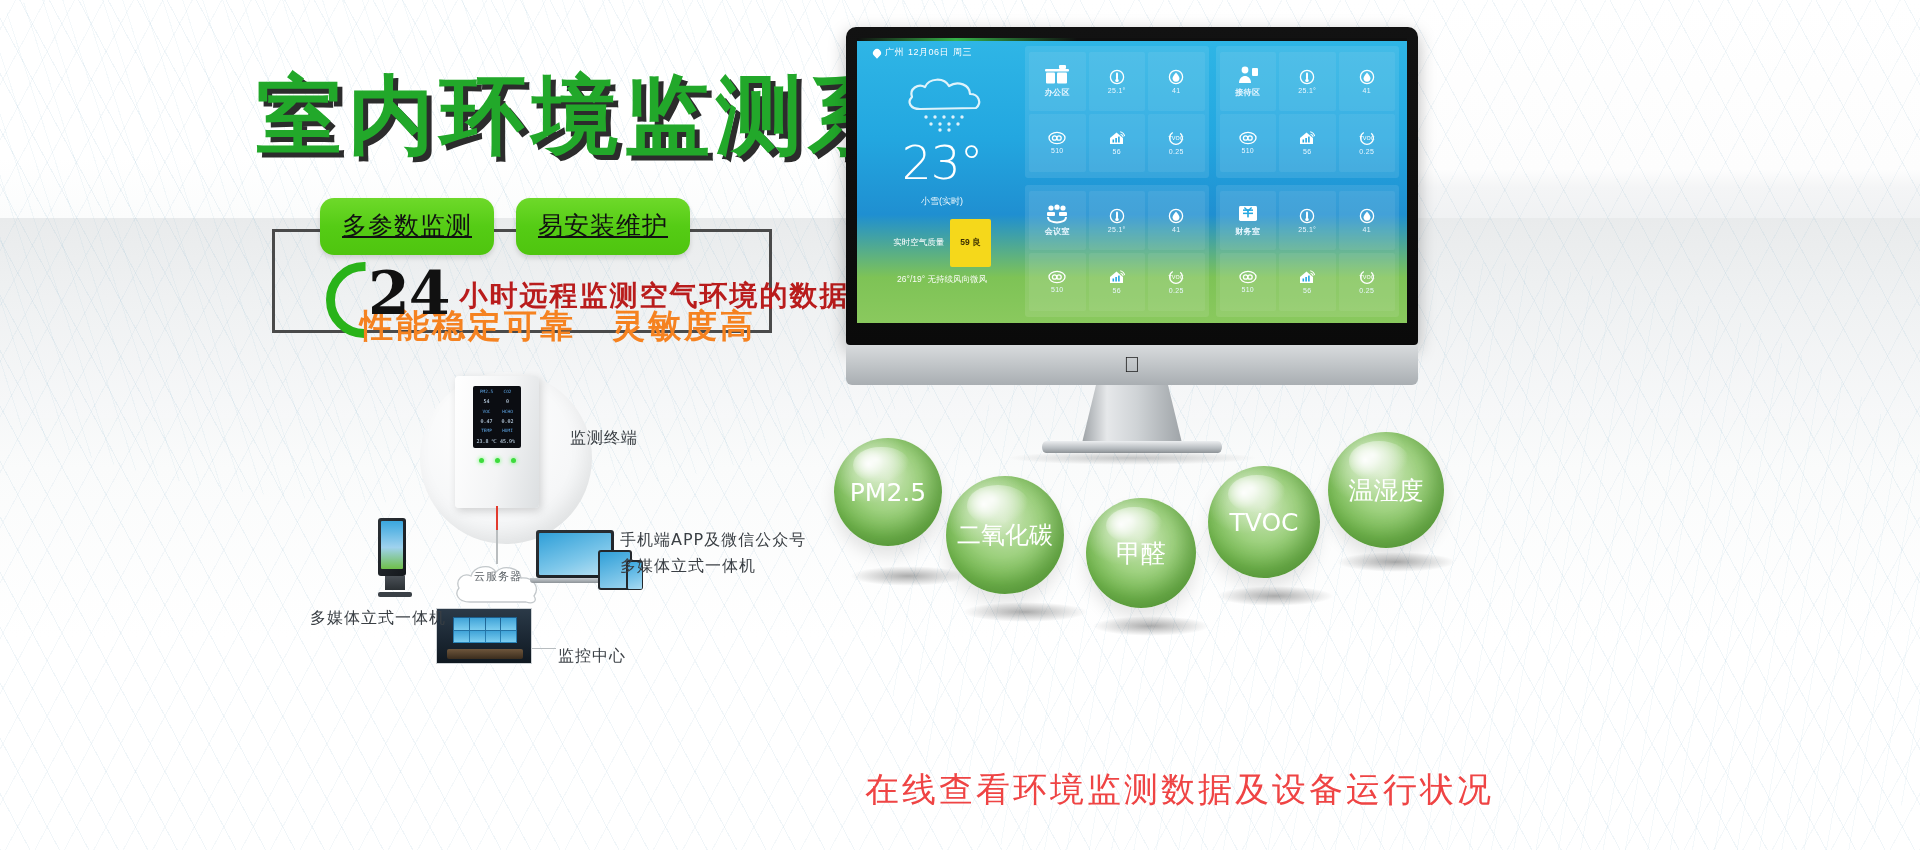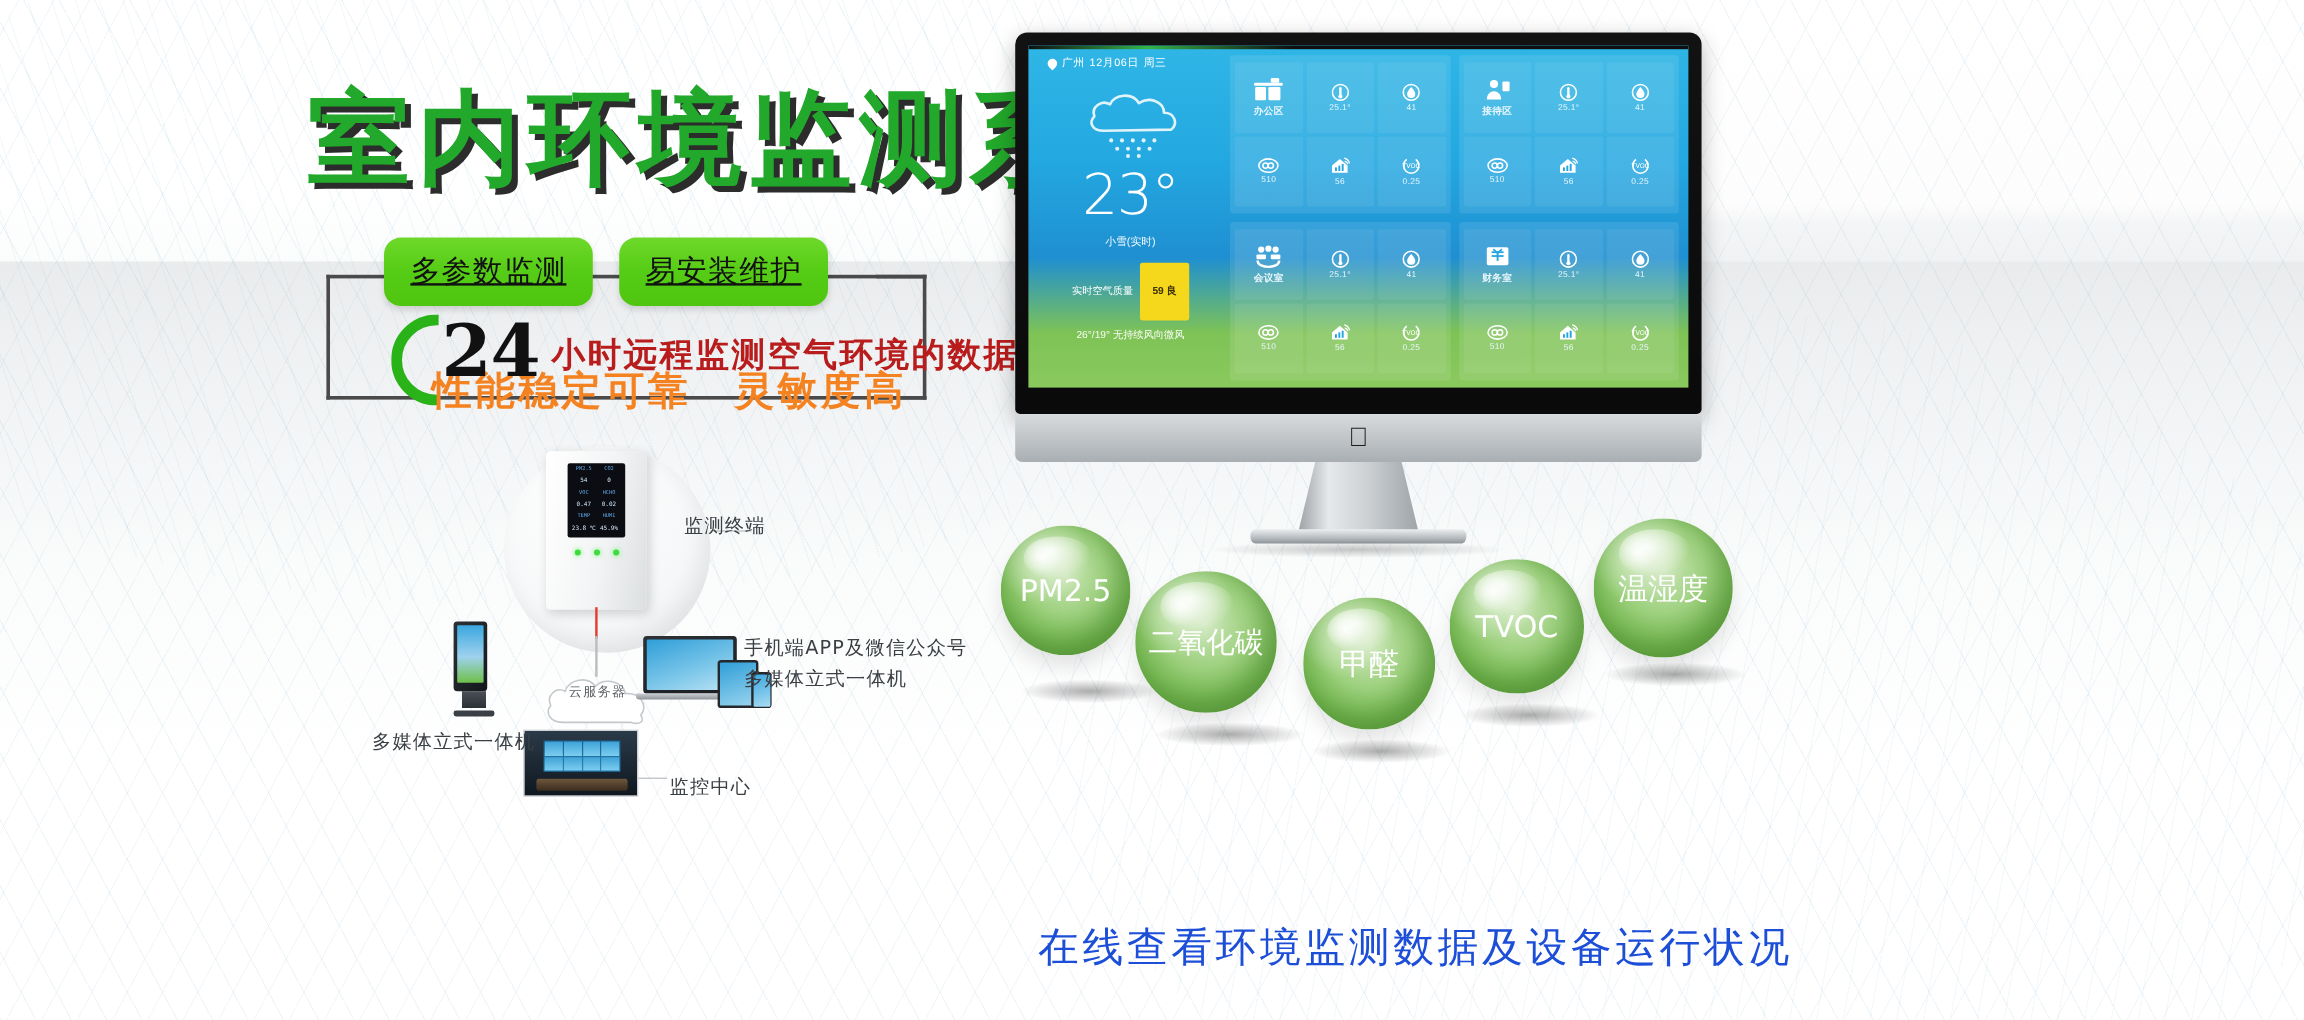--- a/index.html
+++ b/index.html
@@ -264,21 +264,21 @@
   .sphere::after{
     content:""; position:absolute; left:18%; top:8%; width:52%; height:34%;
     background:radial-gradient(ellipse at 40% 35%, rgba(255,255,255,.85), rgba(255,255,255,0) 70%);
     border-radius:50%;
     pointer-events:none;
   }
   .sph-shadow{position:absolute;border-radius:50%;background:radial-gradient(ellipse at center, rgba(0,0,0,.32), rgba(0,0,0,0) 70%);}
 
   .bottom-cta {
     position:absolute; left:865px; top:767px;
-    font-size:34px; font-weight:400; color:#1d4ed8; letter-spacing:3px;
+    font-size:34px; font-weight:400; color:#ef4444; letter-spacing:3px;
     font-family:"DejaVu Sans","Liberation Sans",sans-serif;
     white-space:nowrap;
   }
 </style>
 </head>
 <body>
 
 <div id="stage">
 
   <div class="bg-base"></div>

